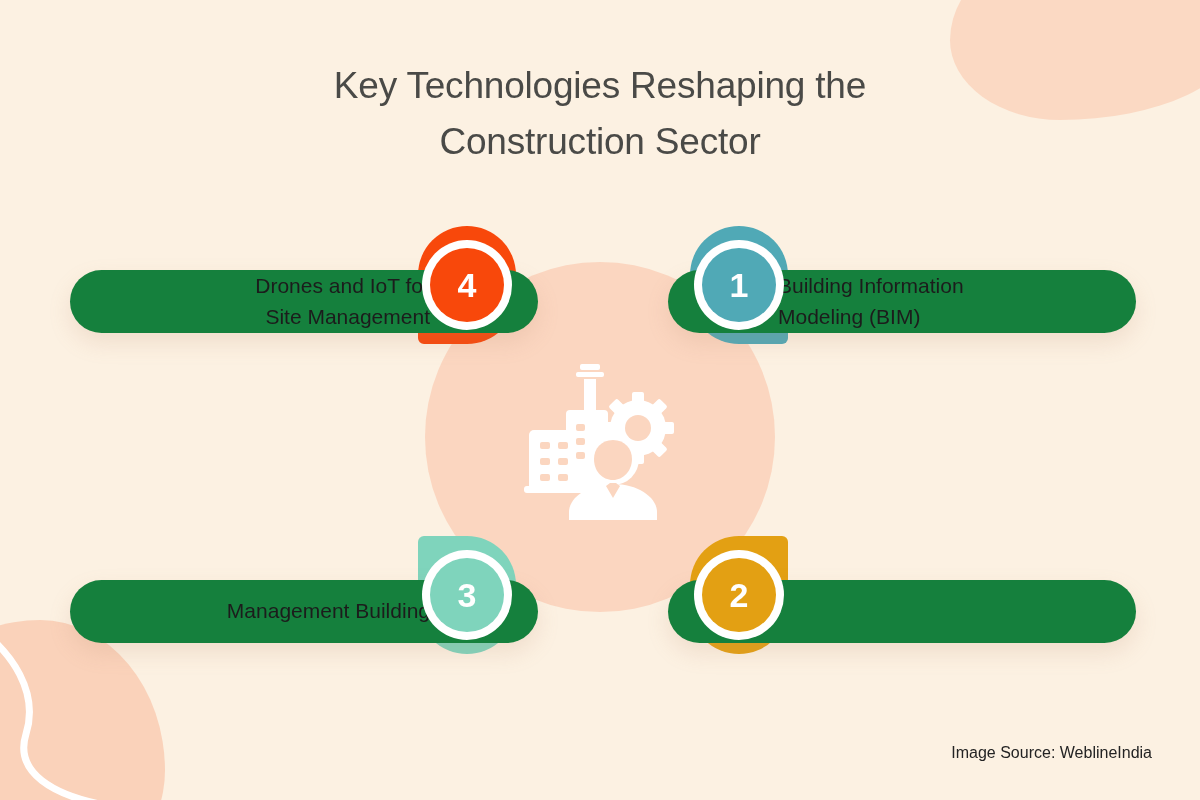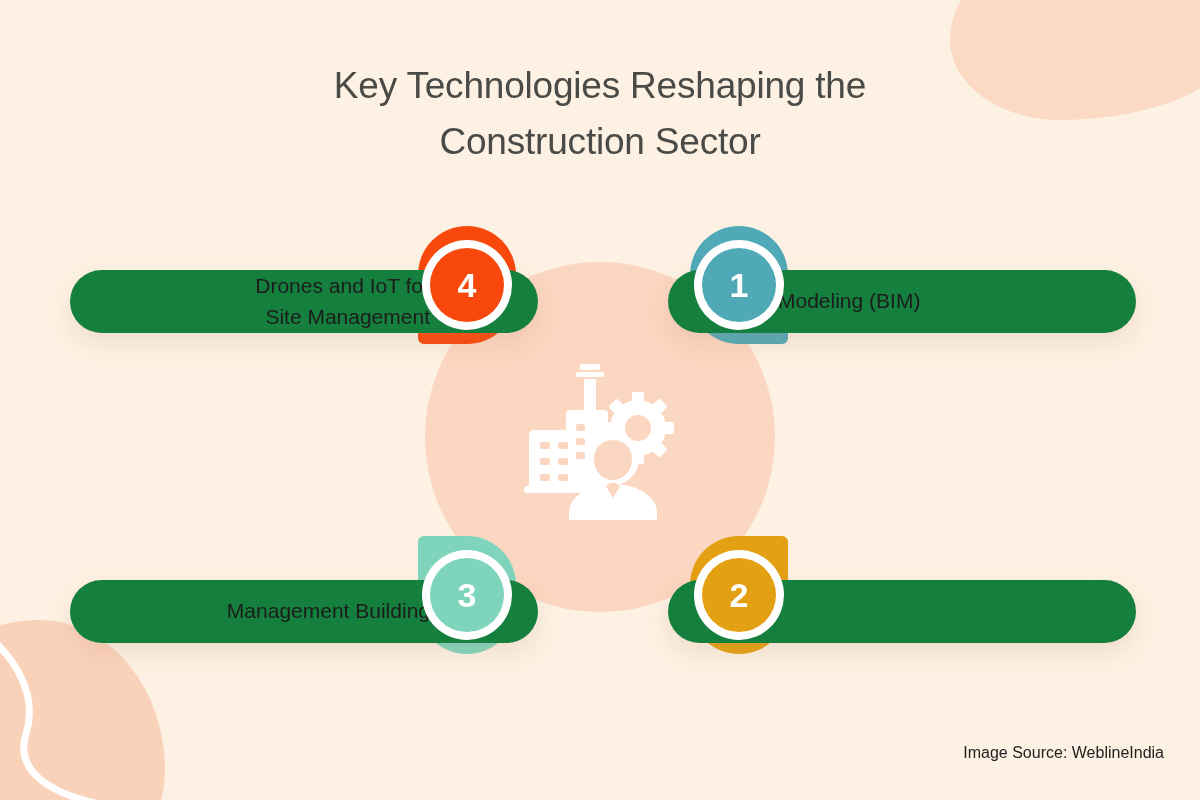--- a/index.html
+++ b/index.html
@@ -157,21 +157,21 @@
     font-size: 34px;
     font-weight: bold;
     box-shadow: 0 0 0 8px #FFFFFF;
   }
   .card.tr .badge-num, .card.br .badge-num { left: 34px; }
   .card.tl .badge-num, .card.bl .badge-num { right: 34px; }
 
   
   .footer {
     position: absolute;
-    right: 36px;
+    right: 48px;
     bottom: 38px;
     font-size: 16px;
     color: #232323;
   }
 </style>
 </head>
 <body>
 
 <div id="stage" style="background: rgb(252, 241, 226);">
 
@@ -245,20 +245,21 @@
         <span class="l">Site Management</span>
       </div>
     </div>
     <div class="badge-num" style="background: rgb(248, 72, 11);">4</div>
   </div>
 
   <div class="card tr">
     <div class="badge-blob" style="background: rgb(80, 169, 182);"></div>
     <div class="pill">
       <div class="card-text">
+        <span class="l">Building Information</span>
         <span class="l">Modeling (BIM)</span>
       </div>
     </div>
     <div class="badge-num" style="background: rgb(80, 169, 182);">1</div>
   </div>
 
   <div class="card bl">
     <div class="badge-blob" style="background: rgb(127, 212, 188);"></div>
     <div class="pill">
       <div class="card-text">

